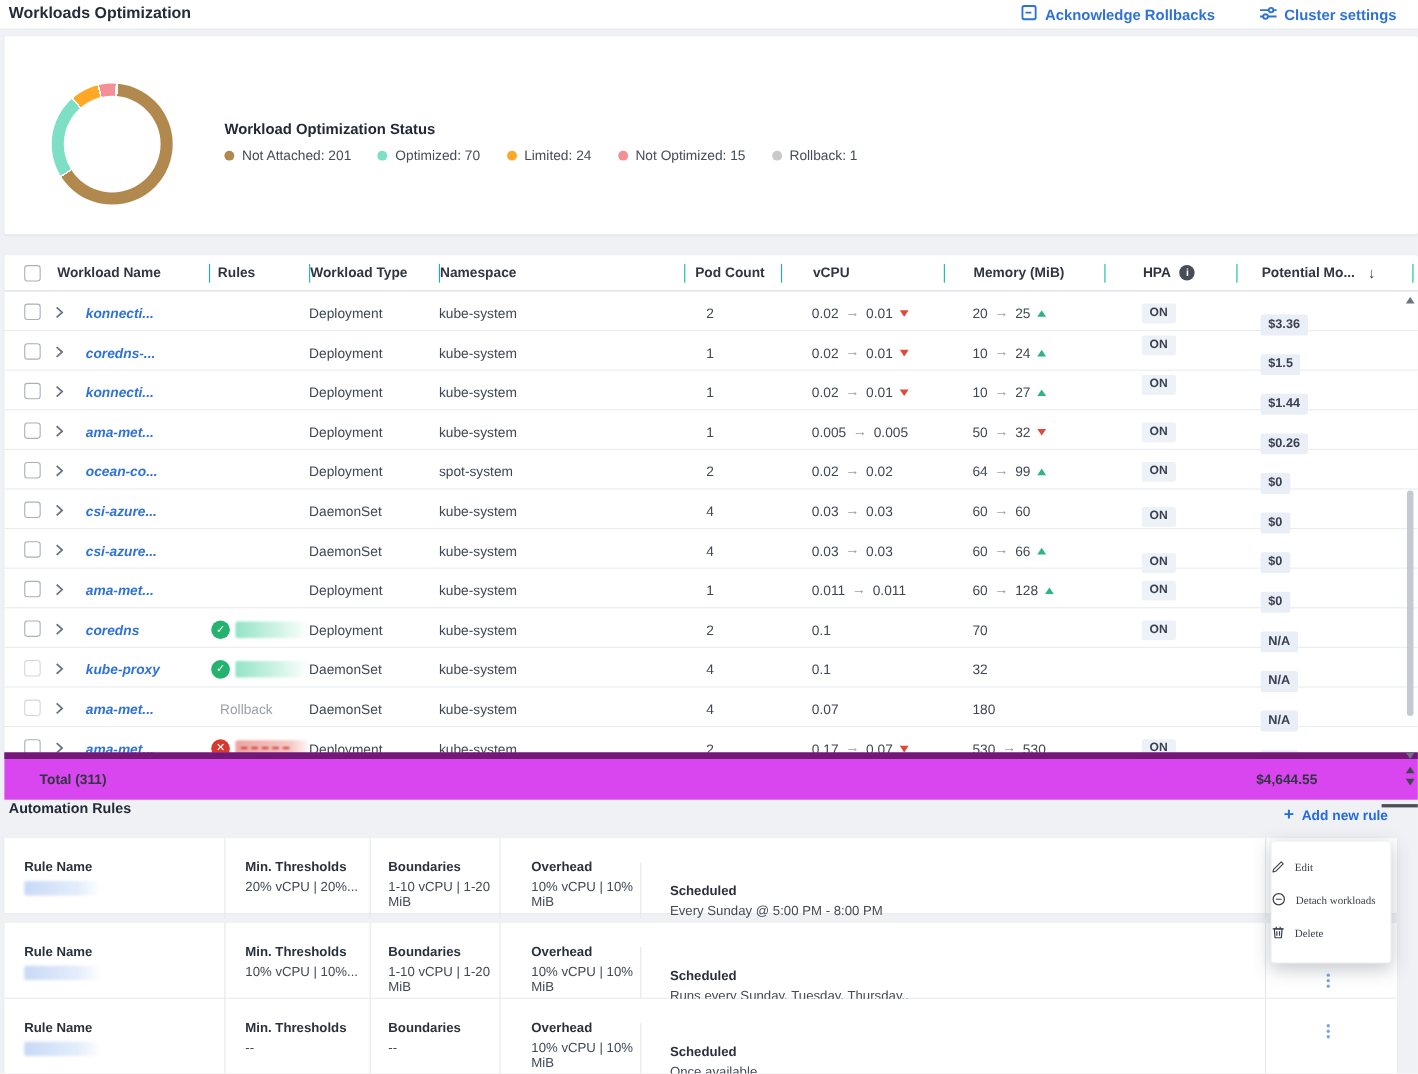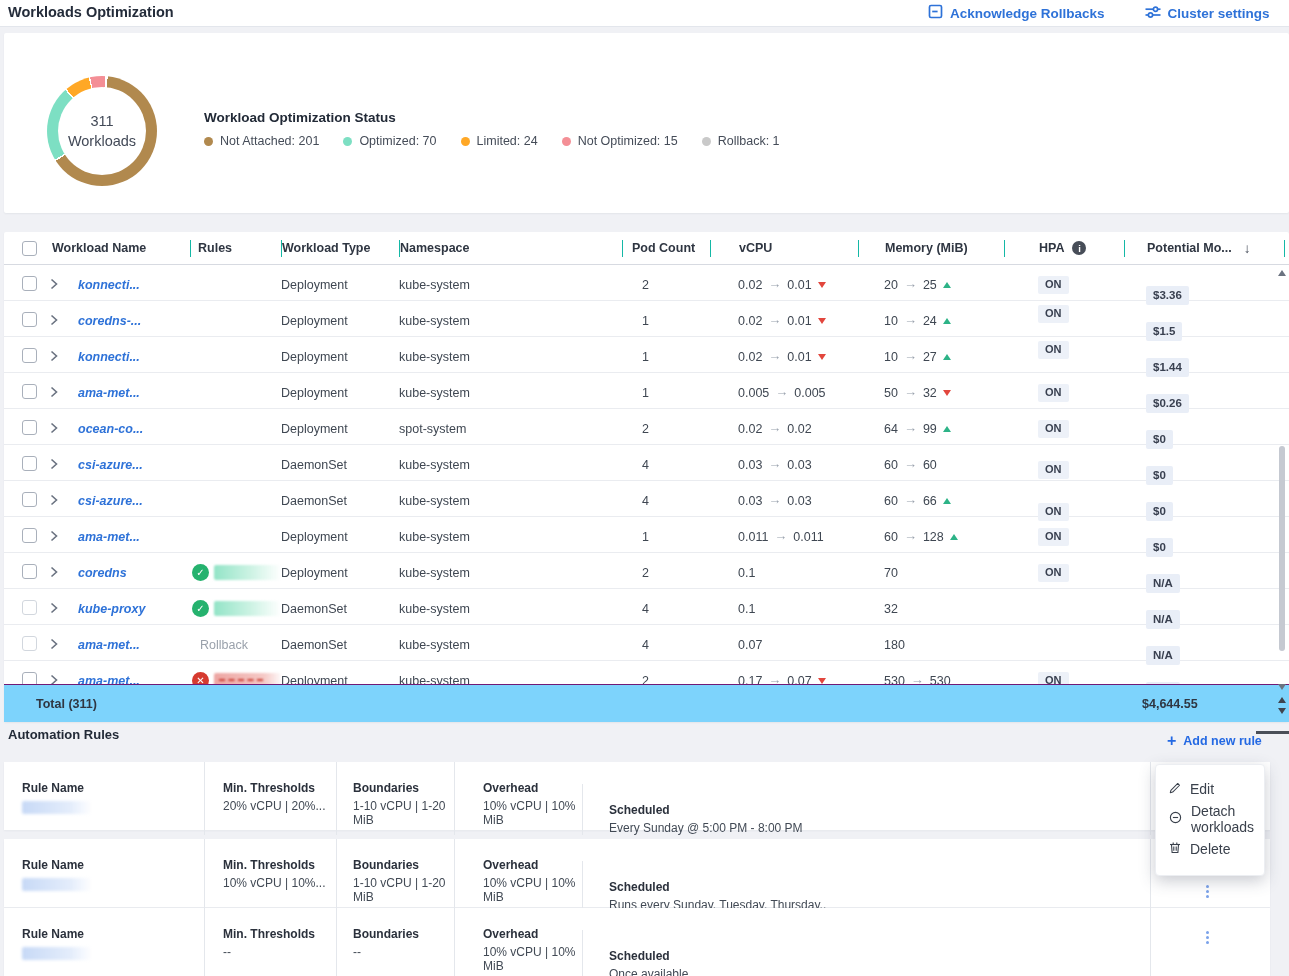--- a/index.html
+++ b/index.html
@@ -58,21 +58,21 @@
   .pill{display:inline-block;height:15px;width:108px;margin-left:5px;border-radius:2px;filter:blur(1.2px);}
   .pill.green{background:linear-gradient(90deg,#93e4c7,#cdf3e4 55%,rgba(240,252,248,0));}
   .pill.red{background:linear-gradient(90deg,#eda5a2,#f5c9c6 75%,rgba(250,235,235,.25));position:relative;}
   .pill.red::after{content:"";position:absolute;left:5px;right:18px;top:6px;border-top:2px dashed #c93c32;}
   .rollback{color:#9aa1ab;padding-left:8px;}
   
   .t-body .t-row:nth-child(2) .badge.on{transform:translateY(-7px);}
   .t-body .t-row:nth-child(3) .badge.on{transform:translateY(-7px);}
   .t-body .t-row:nth-child(6) .badge.on{transform:translateY(5px);}
   .t-body .t-row:nth-child(7) .badge.on{transform:translateY(11px);}
-  .total-row{position:absolute;left:0;right:0;top:452px;height:37px;border-top:1px solid #701a75;display:flex;align-items:center;background:#7dd3fc;}
+  .total-row{position:absolute;left:0;right:0;top:452px;height:37px;border-top:6px solid #701a75;display:flex;align-items:center;background:#d946ef;}
   .total-label{margin-left:32px;font-weight:700;color:#2f3642;}
   .total-value{position:absolute;left:1138px;font-weight:700;color:#2f3642;}
   
   .vscroll{position:absolute;right:2px;top:268px;width:10px;height:424px;z-index:4;}
   .vthumb{position:absolute;left:2px;width:6px;border-radius:3px;background:#c5c9d1;top:178px;height:205px;cursor:pointer;}
   .varr{position:absolute;left:1px;width:0;height:0;border-left:4px solid transparent;border-right:4px solid transparent;cursor:pointer;}
   .varr.up{top:2px;border-bottom:6px solid #6b7380;}
   .varr.down{bottom:2px;border-top:6px solid #6b7380;}
   .mini-scroll{position:absolute;left:1277px;top:697px;width:10px;height:20px;z-index:4;}
   .mini-scroll .m-up{position:absolute;top:0;left:1px;width:0;height:0;border-left:4px solid transparent;border-right:4px solid transparent;border-bottom:6px solid #3f4550;}
@@ -94,21 +94,21 @@
   .r-sc{padding-left:26px;margin-top:22px;}
   .name-pill{margin-top:6px;width:70px;height:13px;border-radius:2px;filter:blur(1.5px);background:linear-gradient(90deg,#c7d9f6,#e4edfb 70%,rgba(240,246,253,0));}
   .r-kebab{border-left:1px solid #e4e7ec;position:relative;}
   .dots{position:absolute;left:52px;display:flex;flex-direction:column;gap:2px;cursor:pointer;padding:3px;}
   .dots i{width:3px;height:3px;border-radius:50%;background:#7aa2ea;display:block;}
   .rule-card:nth-of-type(1) .dots{top:24px;}
   #rule-card-2 .dots{top:43px;}
   #rule-card-3 .dots{top:20px;}
   
   .ctx-menu{position:absolute;left:1155px;top:764px;width:110px;height:112px;background:#fff;border-radius:4px;box-shadow:0 5px 16px rgba(60,70,90,.28);padding-top:9px;z-index:10;box-sizing:border-box;border:1px solid #eceef2;}
-  .ctx-item{height:30px;display:flex;align-items:center;gap:9px;padding-left:13px;font-size:14px;color:#3a414c;cursor:pointer;}
+  .ctx-item{height:30px;display:flex;align-items:center;gap:9px;font-size:10px;color:#3a414c;cursor:pointer;font-family:Liberation Serif, serif;}
   .ctx-item svg{flex:none;}
 </style>
 </head>
 <body>
 
 <div class="topbar">
   <div class="page-title">Workloads Optimization</div>
   <div class="top-actions">
     <div class="top-link">
       <span>
@@ -129,24 +129,20 @@
           </svg>
       </span>
       <span>Cluster settings</span>
     </div>
 
   </div>
 </div>
 
 <div class="card status-card">
   <div class="donut" style="background: conic-gradient(from 6deg, rgb(177, 137, 78) 0deg, rgb(177, 137, 78) 231.07deg, rgb(255, 255, 255) 231.07deg, rgb(255, 255, 255) 232.67deg, rgb(125, 223, 195) 232.67deg, rgb(125, 223, 195) 312.1deg, rgb(255, 255, 255) 312.1deg, rgb(255, 255, 255) 313.7deg, rgb(255, 168, 38) 313.7deg, rgb(255, 168, 38) 339.88deg, rgb(255, 255, 255) 339.88deg, rgb(255, 255, 255) 341.48deg, rgb(244, 143, 150) 341.48deg, rgb(244, 143, 150) 357.24deg, rgb(255, 255, 255) 357.24deg, rgb(255, 255, 255) 358.84deg, rgb(201, 201, 201) 358.84deg, rgb(201, 201, 201) 358.84deg, rgb(255, 255, 255) 358.84deg, rgb(255, 255, 255) 360deg);"></div>
-  <div class="donut-center">
-    <span>311</span>
-    <span>Workloads</span>
-  </div>
   <div class="legend-title">Workload Optimization Status</div>
   <div class="legend">
       <div class="legend-item">
         <span class="dot" style="background: rgb(177, 137, 78);"></span>
         <span>Not Attached: 201</span>
       </div>
       <div class="legend-item">
         <span class="dot" style="background: rgb(125, 223, 195);"></span>
         <span>Optimized: 70</span>
       </div>

